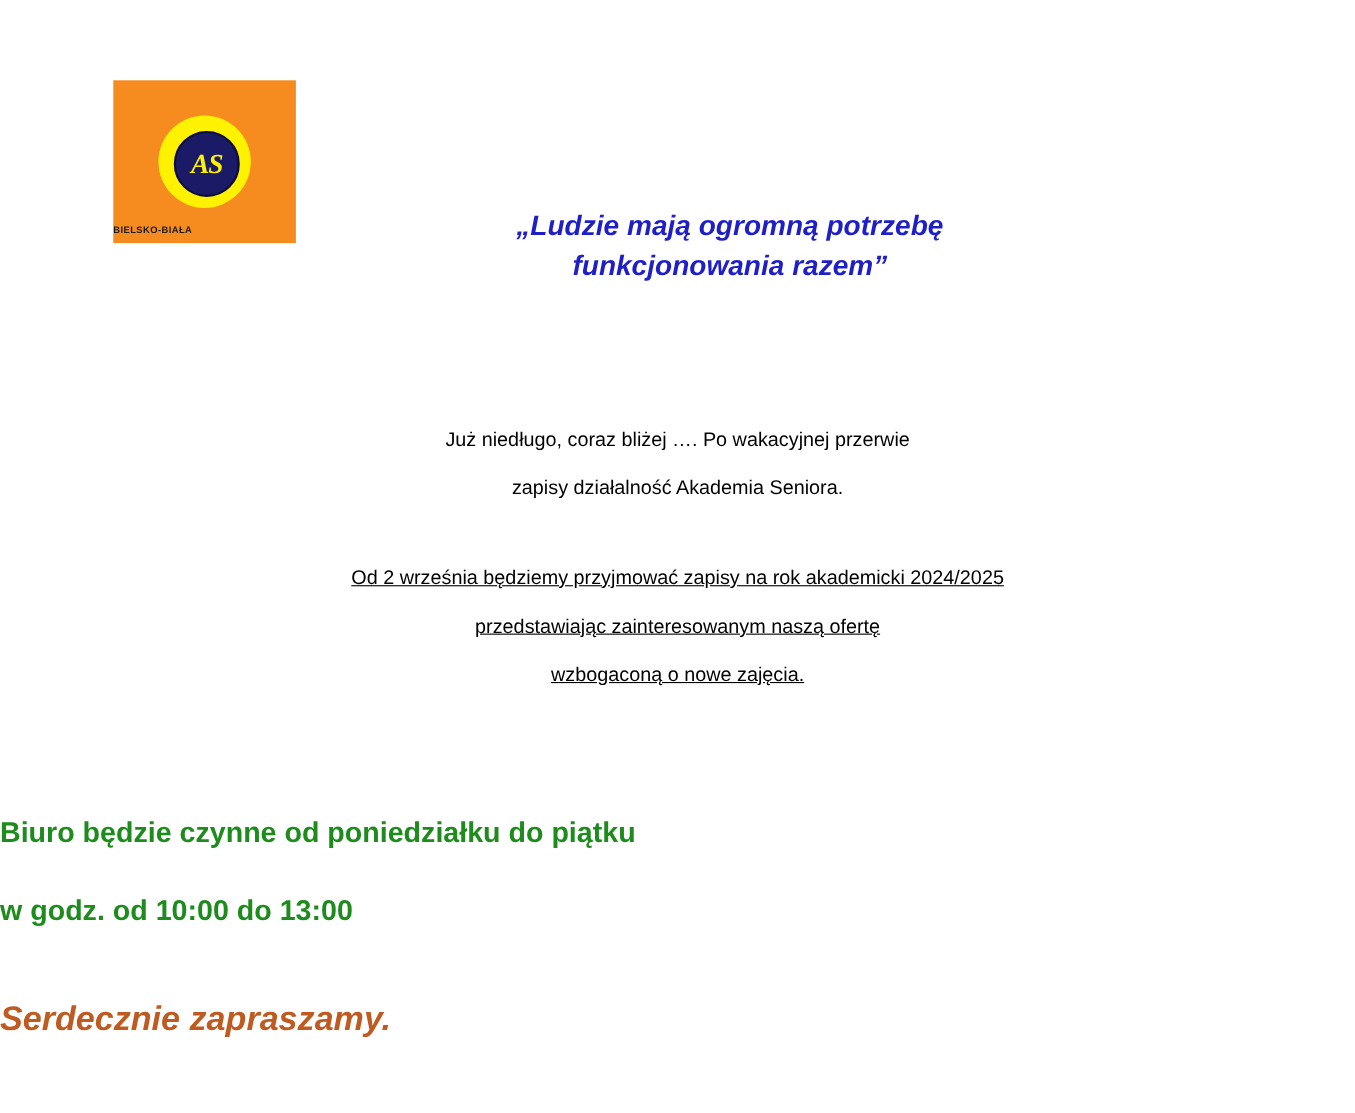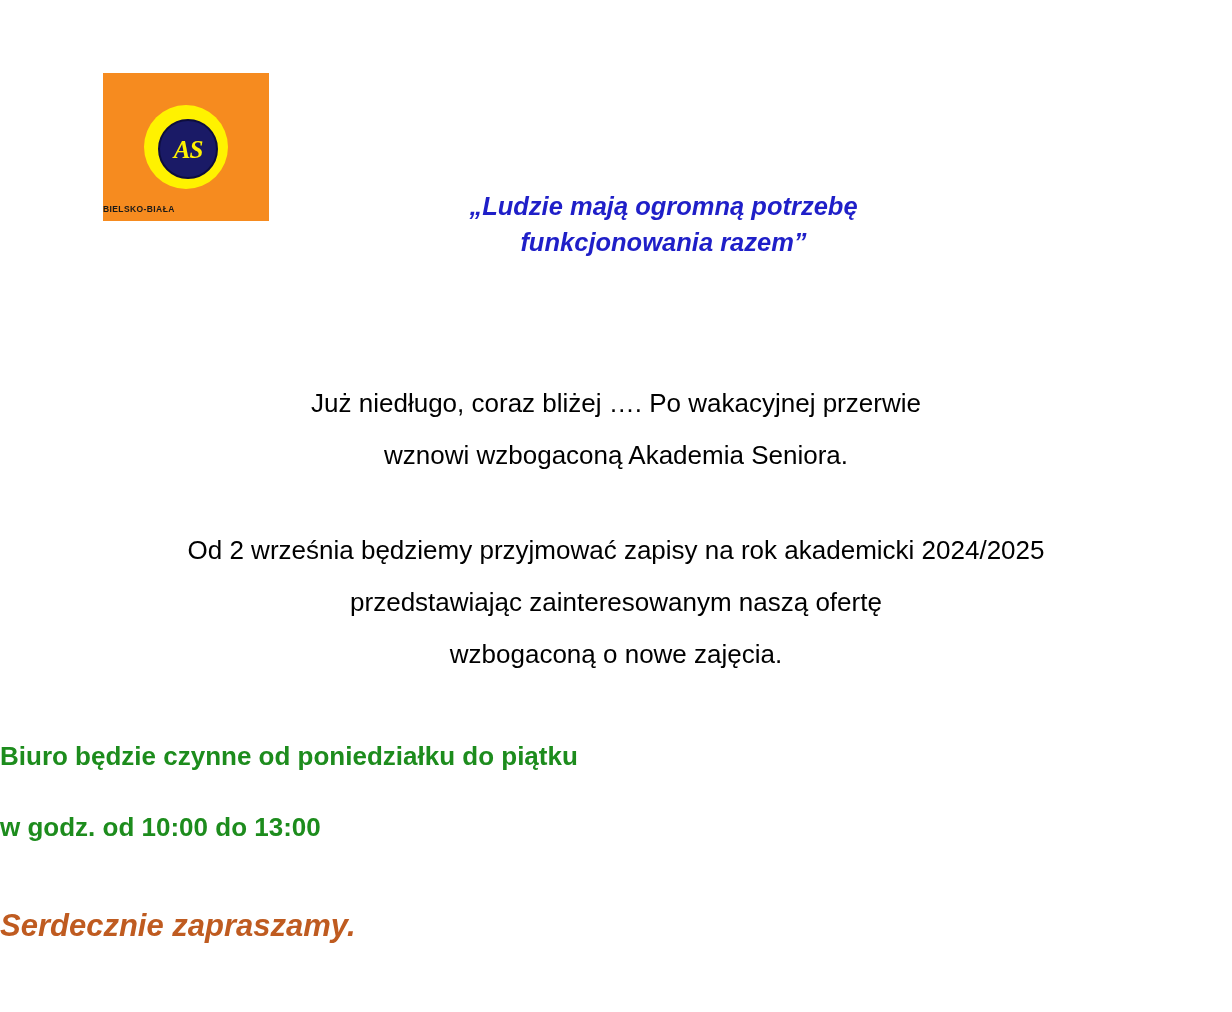--- a/index.html
+++ b/index.html
@@ -110,32 +110,32 @@
     line-height: 1.42;
     padding-left: 95px; 
   }
 
   .body-block {
     position: absolute;
     left: 0;
     right: 0;
     text-align: center;
     color: #000000;
-    font-size: 26px;
+    font-size: 18px;
     line-height: 1.0;
   }
   .body-block .line {
     margin: 0;
     padding: 0;
   }
 
   #para1 { top: 390px; }
   #para1 .line + .line { margin-top: 26px; }
 
-  #para2 { top: 537px; }
+  #para2 { top: 516px; text-decoration: underline; }
   #para2 .line + .line { margin-top: 26px; }
 
   .green-block {
     position: absolute;
     left: 0;
     right: 0;
     top: 743px;
     color: #1d8c1d;
     font-weight: bold;
     font-size: 26px;
@@ -183,21 +183,21 @@
   <div class="city">BIELSKO-BIAŁA</div>
 </div>
 
 <div class="quote">
   <div class="line">„Ludzie mają ogromną potrzebę</div>
   <div class="line">funkcjonowania razem”</div>
 </div>
 
 <div class="body-block" id="para1">
   <div class="line">Już niedługo, coraz bliżej …. Po wakacyjnej przerwie</div>
-  <div class="line">wznowi wzbogaconą Akademia Seniora.</div>
+  <div class="line">zapisy działalność Akademia Seniora.</div>
 </div>
 
 <div class="body-block" id="para2">
   <div class="line">Od 2 września będziemy przyjmować zapisy na rok akademicki  2024/2025</div>
   <div class="line">przedstawiając zainteresowanym  naszą ofertę</div>
   <div class="line">wzbogaconą o nowe zajęcia.</div>
 </div>
 
 <div class="green-block">
   <div class="line">Biuro będzie czynne od poniedziałku do piątku</div>

